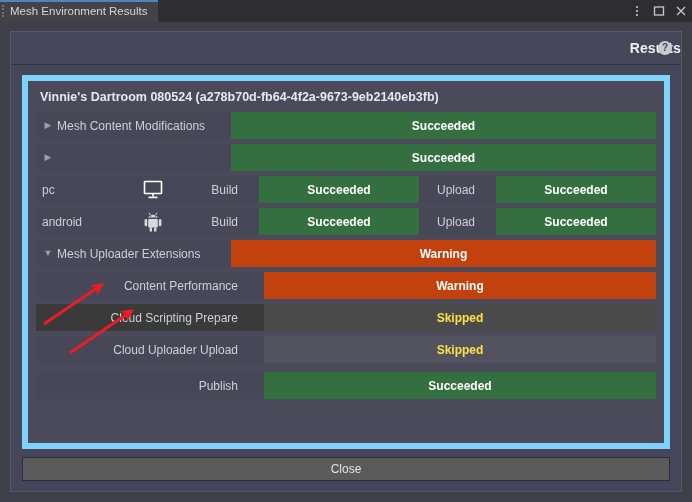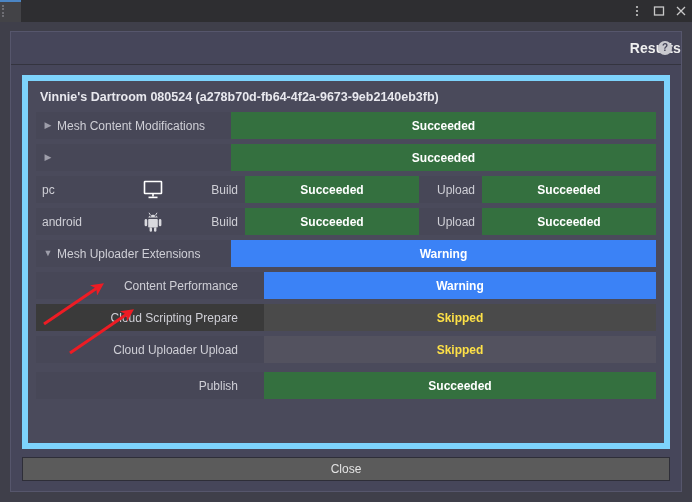--- a/index.html
+++ b/index.html
@@ -181,21 +181,21 @@
     flex: 1 1 auto;
     display: flex;
     align-items: center;
     justify-content: center;
     font-size: 12px;
     font-weight: bold;
     color: #ffffff;
     box-sizing: border-box;
   }
   .status.succeeded { background: #34703f; }
-  .status.warning   { background: #3b82f6; }
+  .status.warning   { background: #c2410c; }
   .status.skipped   { background: #53525f; color: #fde047; }
   .row.hover .status.skipped { background: #4a4a4a; }
 
   
   .plat-name {
     flex: 0 0 72px;
     display: flex;
     align-items: center;
     padding-left: 6px;
     font-size: 12px;
@@ -206,21 +206,21 @@
     display: flex;
     align-items: center;
     justify-content: center;
   }
   .plat-icon svg { display: block; }
   .plat-step {
     flex: 0 0 46px;
     display: flex;
     align-items: center;
     justify-content: flex-end;
-    padding-right: 7px;
+    padding-right: 21px;
     font-size: 12px;
     color: #cfcfd6;
   }
   .plat-bar { flex: 1 1 0; }
   .plat-gap { flex: 0 0 10px; }
 
   
   .footer {
     flex: 0 0 auto;
     padding: 8px 11px 10px 11px;
@@ -249,20 +249,21 @@
   }
 </style>
 </head>
 <body>
 
 <div id="app">
 
   <div class="tabbar">
     <div class="tab">
       <span class="tab-grip"></span>
+      <span>Mesh Environment Results</span>
     </div>
     <div class="win-ctrls">
       <div class="wc">
         <svg width="12" height="14" viewBox="0 0 12 14">
           <circle cx="6" cy="3" r="1.1" fill="currentColor"></circle>
           <circle cx="6" cy="7" r="1.1" fill="currentColor"></circle>
           <circle cx="6" cy="11" r="1.1" fill="currentColor"></circle>
         </svg>
       </div>
       <div class="wc">

